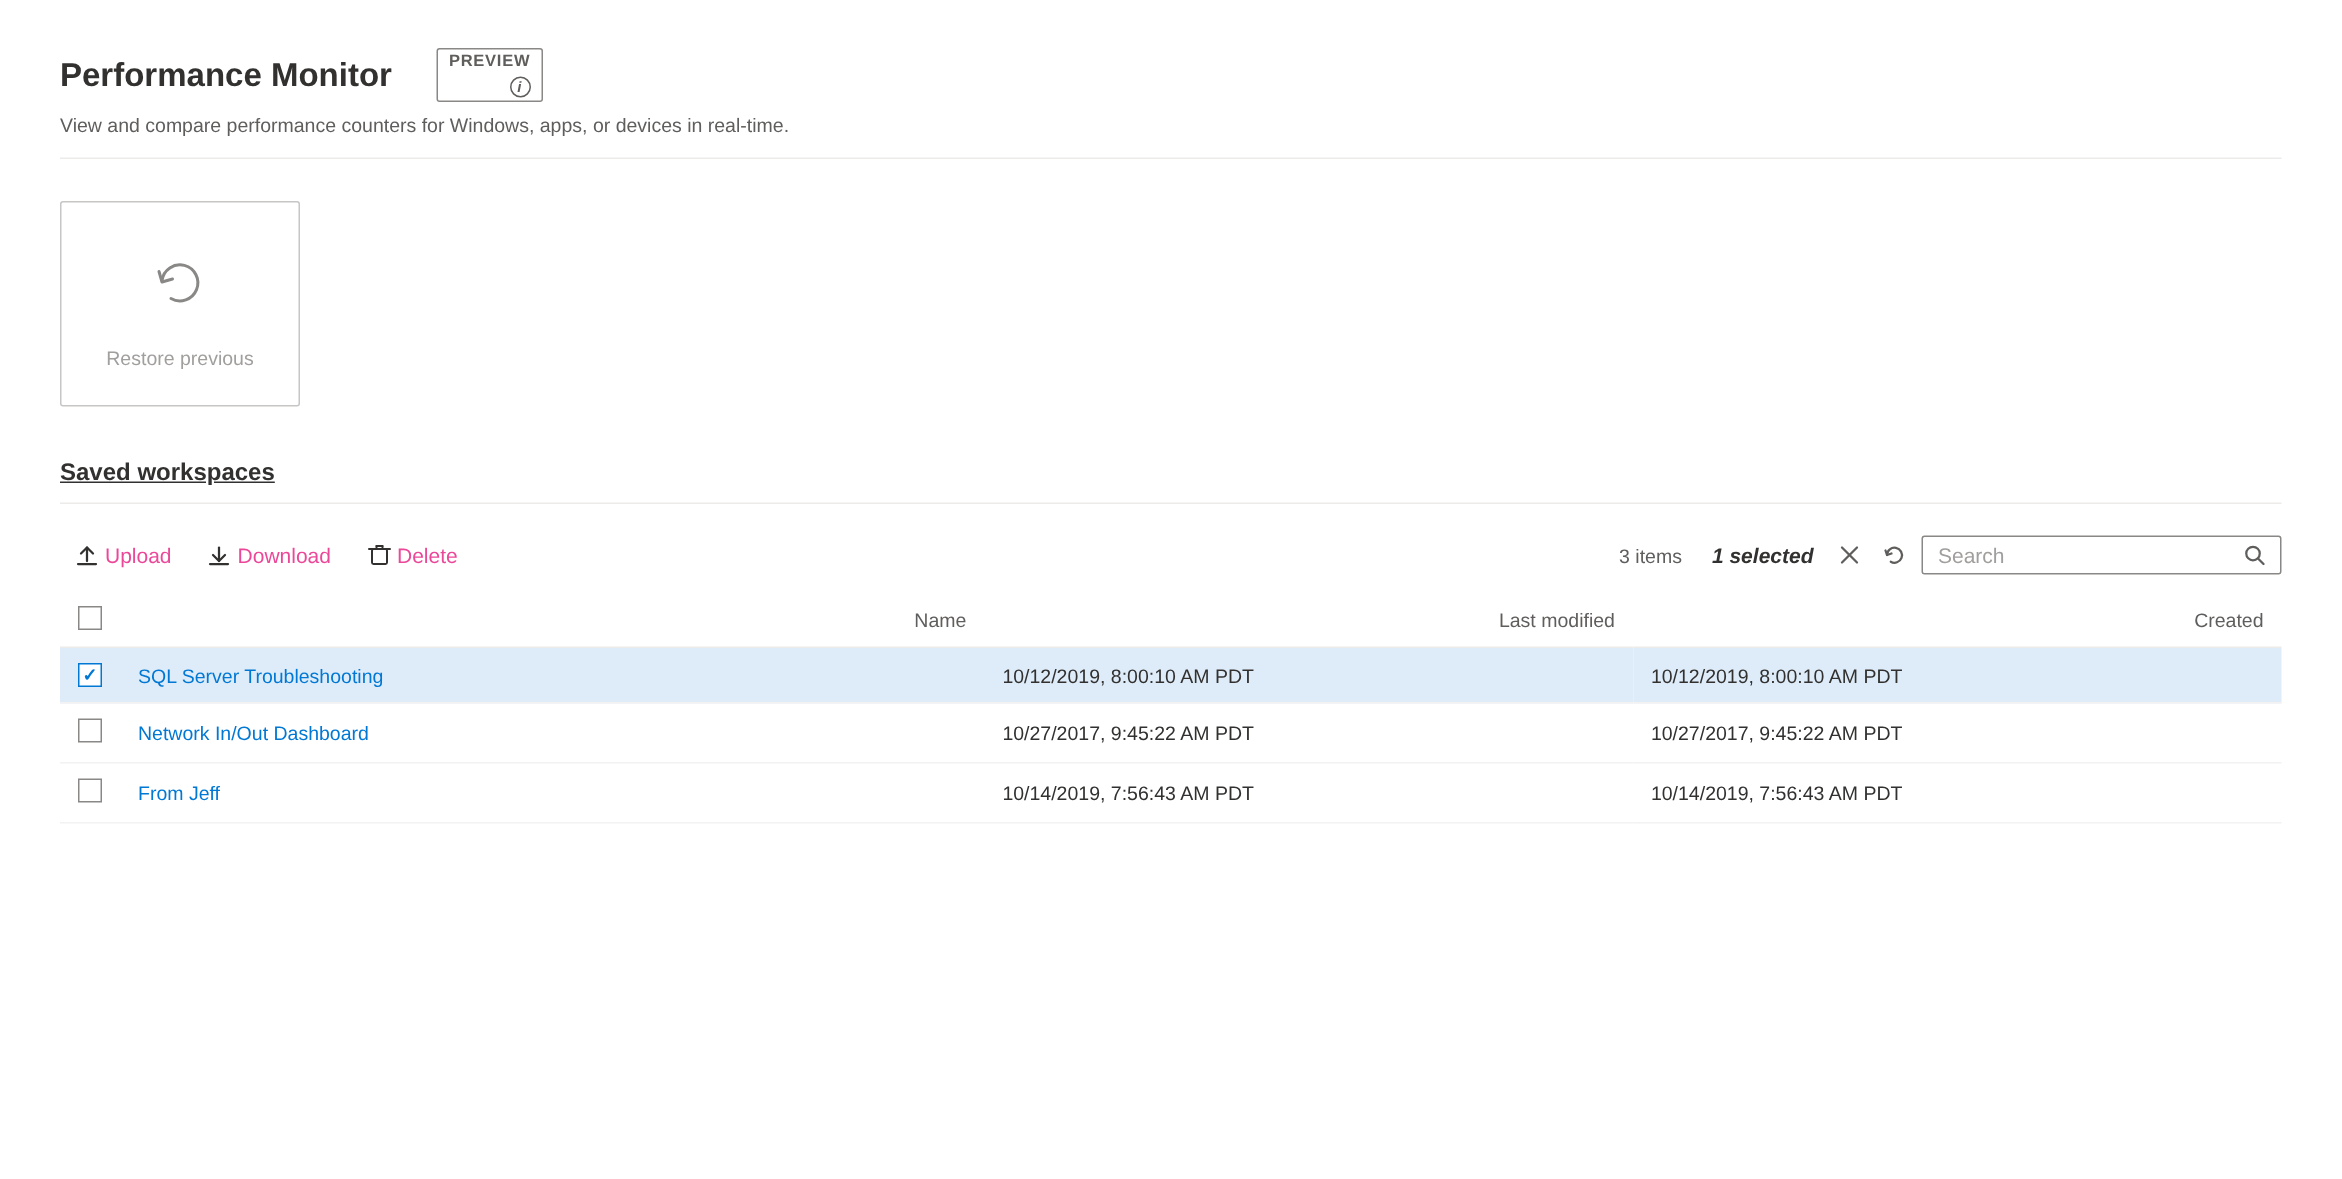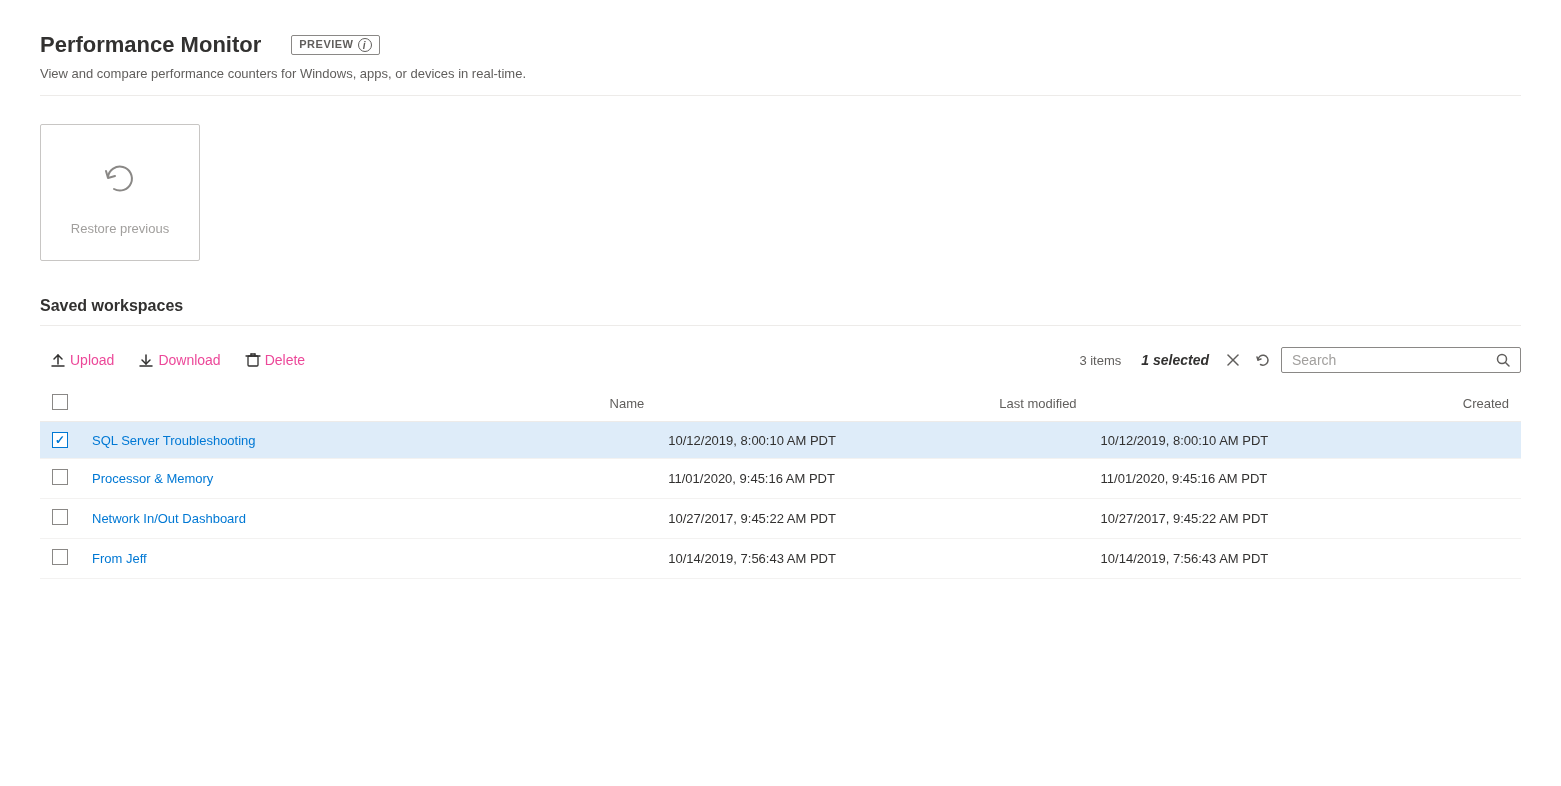--- a/index.html
+++ b/index.html
@@ -21,23 +21,24 @@
       margin-bottom: 8px;
     }
     .preview-badge {
       font-size: 11px;
       font-weight: 600;
       border: 1px solid #8a8886;
       border-radius: 2px;
       padding: 2px 7px;
       color: #605e5c;
       display: flex;
-      align-items: flex-start;
+      align-items: flex-end;
       gap: 4px;
       letter-spacing: 0.5px;
+      flex-direction: column;
     }
     .preview-badge .info-icon {
       width: 14px;
       height: 14px;
       border-radius: 50%;
       border: 1px solid #605e5c;
       display: inline-flex;
       align-items: center;
       justify-content: center;
       font-size: 10px;
@@ -85,20 +86,21 @@
       color: #323130;
       text-align: center;
     }
     .card-label-disabled {
       color: #a19f9d;
     }
     .section-title {
       font-size: 16px;
       font-weight: 700;
       margin-bottom: 10px;
+      text-decoration: underline;
     }
     .section-divider {
       border: none;
       border-top: 1px solid #edebe9;
       margin-bottom: 16px;
     }
     .toolbar {
       display: flex;
       align-items: center;
       gap: 4px;
@@ -330,32 +332,20 @@
     <td>10/12/2019, 8:00:10 AM PDT</td>
     <td>10/12/2019, 8:00:10 AM PDT</td>
   </tr>
         <tr>
     <td class="row-check">
       <div class="checkbox ">
         
       </div>
     </td>
     <td>
-      <a class="link">Processor &amp; Memory</a>
-    </td>
-    <td>11/01/2020, 9:45:16 AM PDT</td>
-    <td>11/01/2020, 9:45:16 AM PDT</td>
-  </tr>
-        <tr>
-    <td class="row-check">
-      <div class="checkbox ">
-        
-      </div>
-    </td>
-    <td>
       <a class="link">Network In/Out Dashboard</a>
     </td>
     <td>10/27/2017, 9:45:22 AM PDT</td>
     <td>10/27/2017, 9:45:22 AM PDT</td>
   </tr>
         <tr>
     <td class="row-check">
       <div class="checkbox ">
         
       </div>

